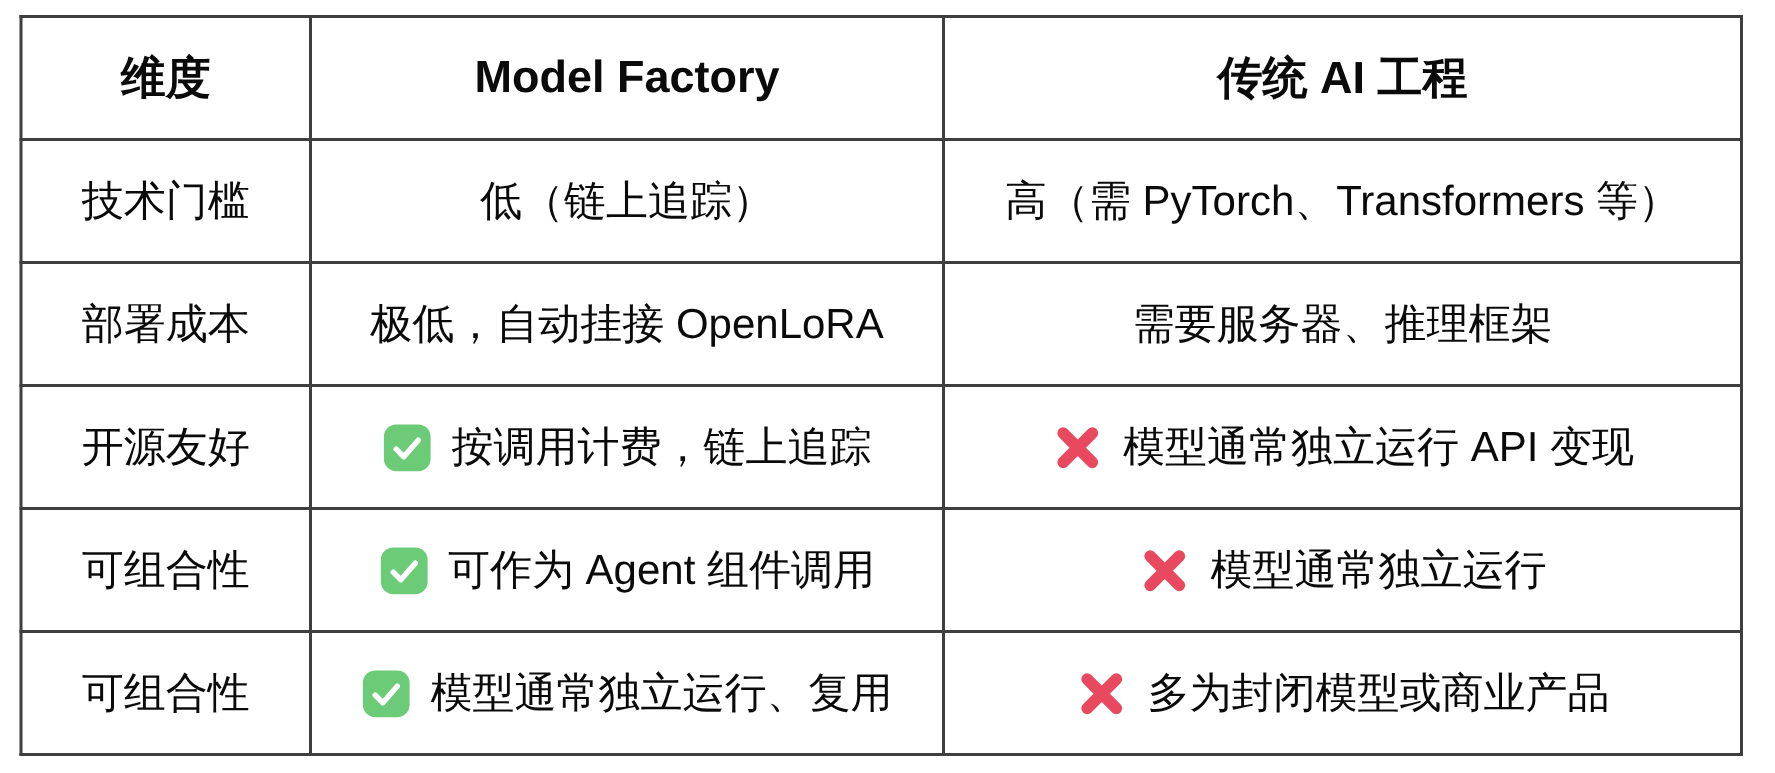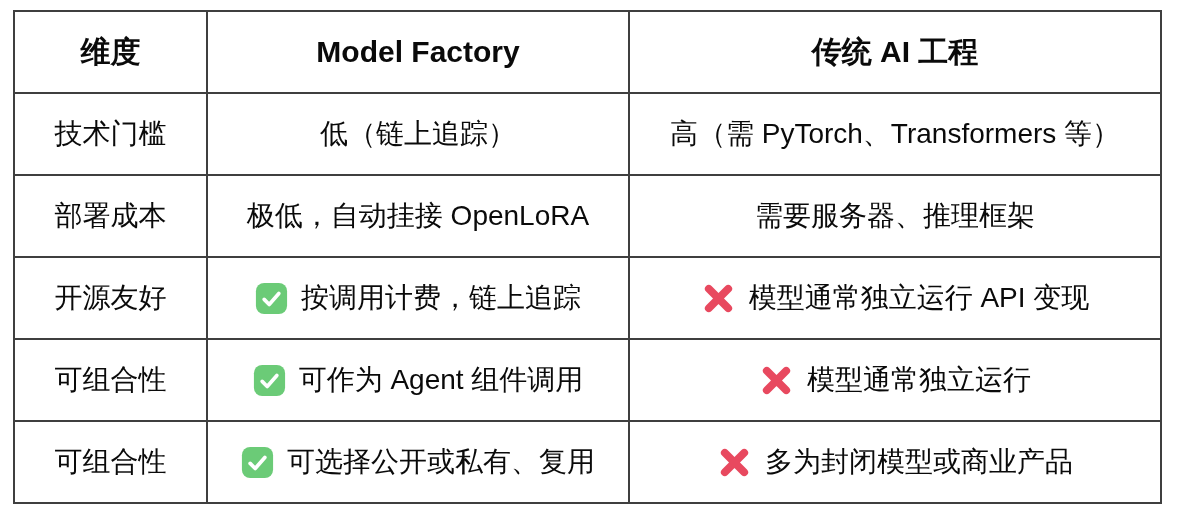--- a/index.html
+++ b/index.html
@@ -146,21 +146,21 @@
           <td><span class="cellwrap">
               <span>可组合性</span>
             </span></td>
           <td><span class="cellwrap">
               <span class="icon">
                 <svg width="33" height="33" viewBox="0 0 36 36">
                   <rect x="1" y="1" width="34" height="34" rx="9" fill="#6BCB77"></rect>
                   <path d="M10 19 L15.5 24.5 L26 12.5" fill="none" stroke="#FFFFFF" stroke-width="4" stroke-linecap="round" stroke-linejoin="round"></path>
                 </svg>
               </span>
-              <span>可选择公开或私有、复用</span>
+              <span>模型通常独立运行、复用</span>
             </span></td>
           <td><span class="cellwrap">
               <span class="icon">
                 <svg width="35" height="35" viewBox="0 0 36 36">
                   <path d="M8 8 L28 28 M28 8 L8 28" fill="none" stroke="#E8495F" stroke-width="8" stroke-linecap="round"></path>
                 </svg>
               </span>
               <span>多为封闭模型或商业产品</span>
             </span></td>
         </tr>

